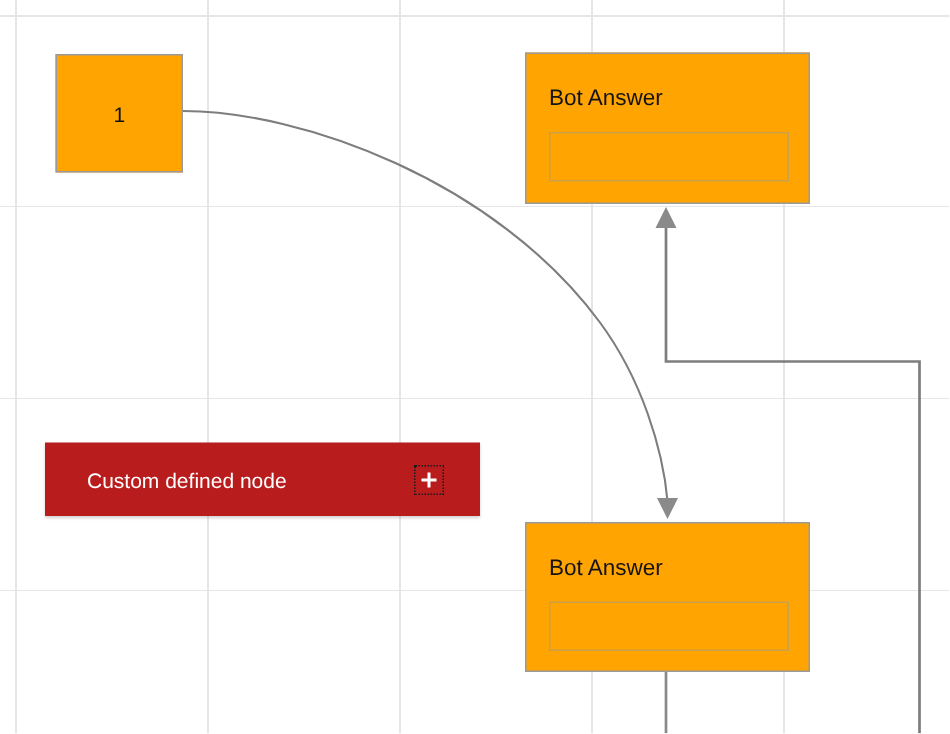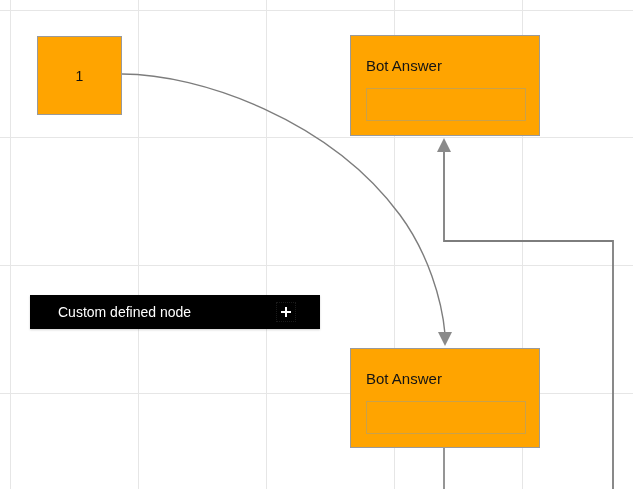--- a/index.html
+++ b/index.html
@@ -89,22 +89,22 @@
     top: 52px;
     width: 160px;
     height: 33px;
   }
   #palette-item {
     position: absolute;
     z-index: 4;
     left: 30px;
     top: 295px;
     width: 290px;
-    height: 34px;
-    background: #000000;
+    height: 49px;
+    background: #b91c1c;
     box-shadow: 0 1px 2px rgba(0,0,0,0.18);
     display: flex;
     align-items: center;
     box-sizing: border-box;
     padding: 0 12px 0 28px;
   }
   #palette-label {
     flex: 1;
     color: #ffffff;
     font-size: 14px;

